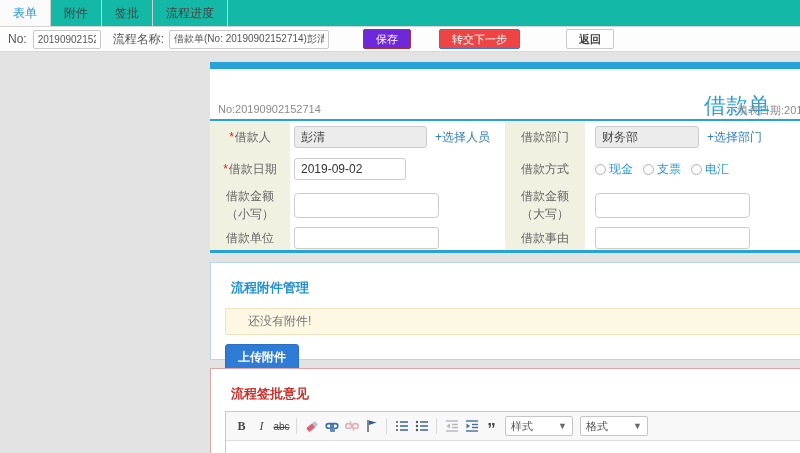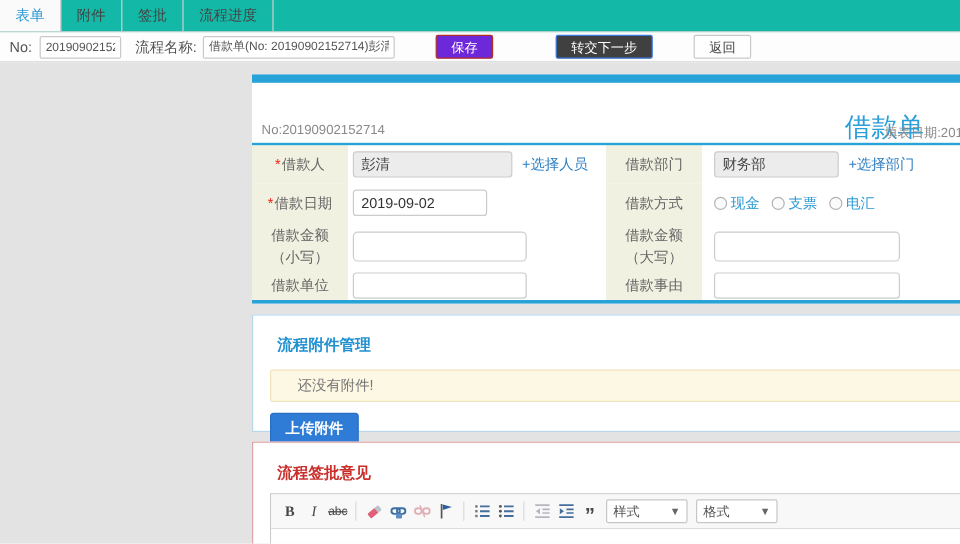--- a/index.html
+++ b/index.html
@@ -16,22 +16,22 @@
   
   .toolbar { position:absolute; top:27px; left:0; right:0; height:25px;
     background:#fdfdfd; border-bottom:1px solid #d9d9d9; display:flex; align-items:center; padding-left:8px; }
   .tb-label { font-size:12px; color:#555; white-space:nowrap; }
   .tb-input { height:19px; border:1px solid #c9c9c9; border-radius:2px; background:#fff;
     font-size:10px; color:#555; padding:0 4px; font-family:"Liberation Sans","DejaVu Sans",sans-serif; }
   .btn { height:20px; border:1px solid transparent; border-radius:2px; font-size:11px;
     padding:0 12px; cursor:pointer; white-space:nowrap;
     font-family:"Liberation Sans","DejaVu Sans",sans-serif; }
   .btn-save { background:#6d28d9; border-color:#b02f27; color:#fff; margin-left:34px; }
-  .btn-next { background:#404040; border-color:#3a78dd; color:#fff; margin-left:52px; }
-  .btn-back { background:#fefefe; border-color:#c8c8c8; color:#444; margin-left:34px; }
+  .btn-next { background:#ef4444; border-color:#3a78dd; color:#fff; margin-left:28px; }
+  .btn-back { background:#fefefe; border-color:#c8c8c8; color:#444; margin-left:46px;font-weight:bold; }
 
   
   .content { position:absolute; top:52px; left:0; right:0; bottom:0; background:#e3e3e3; overflow:hidden; }
 
   .form-panel { position:absolute; left:210px; top:10px; width:700px; background:#fff; }
   .blue-top { height:7px; background:#28a3d8; }
   .form-title-wrap { width:560px; text-align:right; padding-top:22px; height:30px; }
   .form-title { font-size:22px; color:#2a9fd8; font-weight:500; }
   .form-sub { position:relative; height:22px; font-size:11px; color:#8a8a8a;
     border-bottom:2px solid #28a3d8; }

